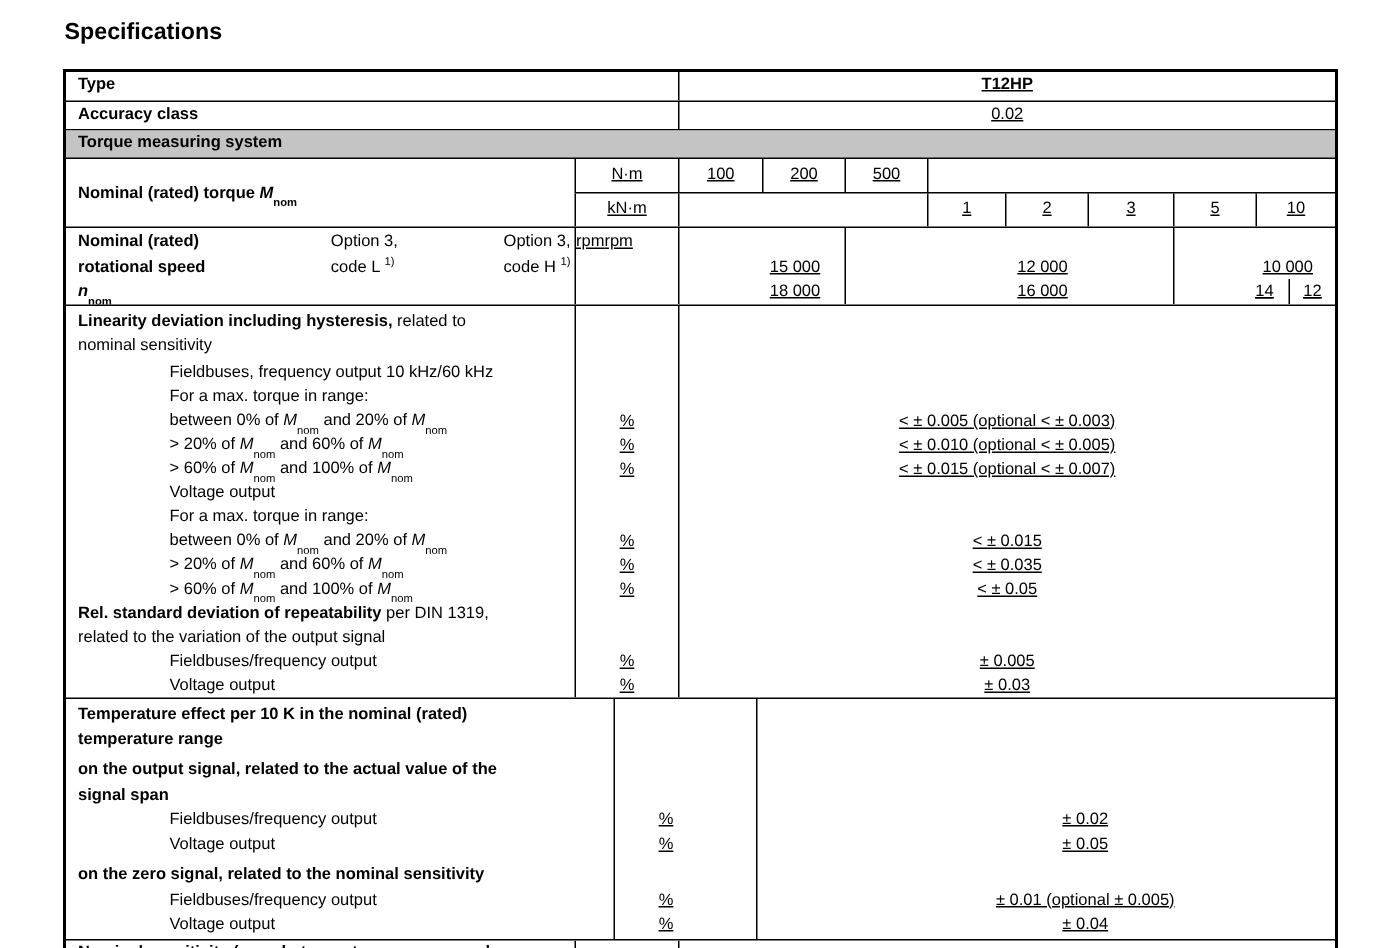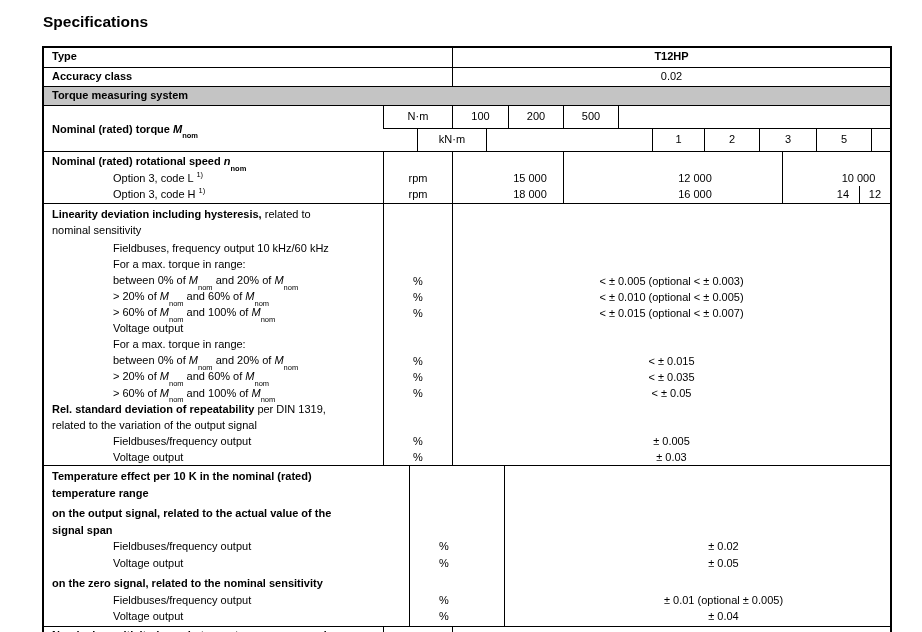--- a/index.html
+++ b/index.html
@@ -11,21 +11,21 @@
   }
   .heading { position: absolute; left: 43px; top: 13px; font-size: 15.5px; font-weight: 700; }
   .spec-table {
     position: absolute; left: 42px; top: 46px; width: 850px; height: 586px;
     border: 2px solid #000; border-bottom: none; overflow: hidden; background: #fff;
   }
   .row { display: flex; border-bottom: 1.5px solid #000; overflow: hidden; }
   .cell { flex: none; overflow: hidden; }
   .bl { border-left: 1px solid #000; }
   .b { font-weight: 700; }
-  .ctr { text-align: center; }
+  .ctr { text-align: center; text-decoration: underline; }
   .lbl { padding-left: 8px; }
   .ind { padding-left: 25px; margin-left: 44px; }
   sub { font-size: 7.5px; line-height: 0; position: relative; top: 2.5px; }
   sup { font-size: 7.5px; line-height: 0; }
   i { font-style: italic; }
 
   .row-type { height: 20px; line-height: 17px; }
   .row-acc { height: 19px; line-height: 16.5px; }
   .row-banner { height: 19px; line-height: 16.5px; background: #c4c4c4; }
   .row-torque { height: 46px; }
@@ -35,26 +35,26 @@
   .row-partial { height: 60px; border-bottom: none; }
 
   .w-label { width: 339px; }
   .w-unit { width: 69px; }
   .w-vals { width: 438px; }
   .w-typelabel { width: 408px; }
 
   
   .tq-right { width: 507px; display: flex; flex-direction: column; }
   .tq-a { height: 23px; line-height: 21.5px; border-bottom: 1px solid #000; display: flex; }
-  .tq-b { height: 21.5px; line-height: 21px; display: flex; margin-left: 34px; }
+  .tq-b { height: 21.5px; line-height: 21px; display: flex; }
   .tq-label { display: flex; align-items: center; }
 
   
   .sp-line { height: 16.5px; line-height: 16.5px; }
-  .sp-col { display: flex; flex-direction: column; padding-top: 1px; }
+  .sp-col { display: flex; flex-direction: row; padding-top: 1px; }
   .sp-strips { display: flex; }
   .strip { display: flex; flex-direction: column; padding-top: 1px; padding-left: 44px; }
   .strip-split { display: flex; }
 
   
   .stack { display: flex; flex-direction: column; padding-top: 2px; }
   .line { height: 16.1px; line-height: 16.1px; white-space: nowrap; }
   .tline { height: 16.5px; line-height: 16.5px; white-space: nowrap; }
   .gap3 { height: 3px; }
   .gap4 { height: 4px; }

